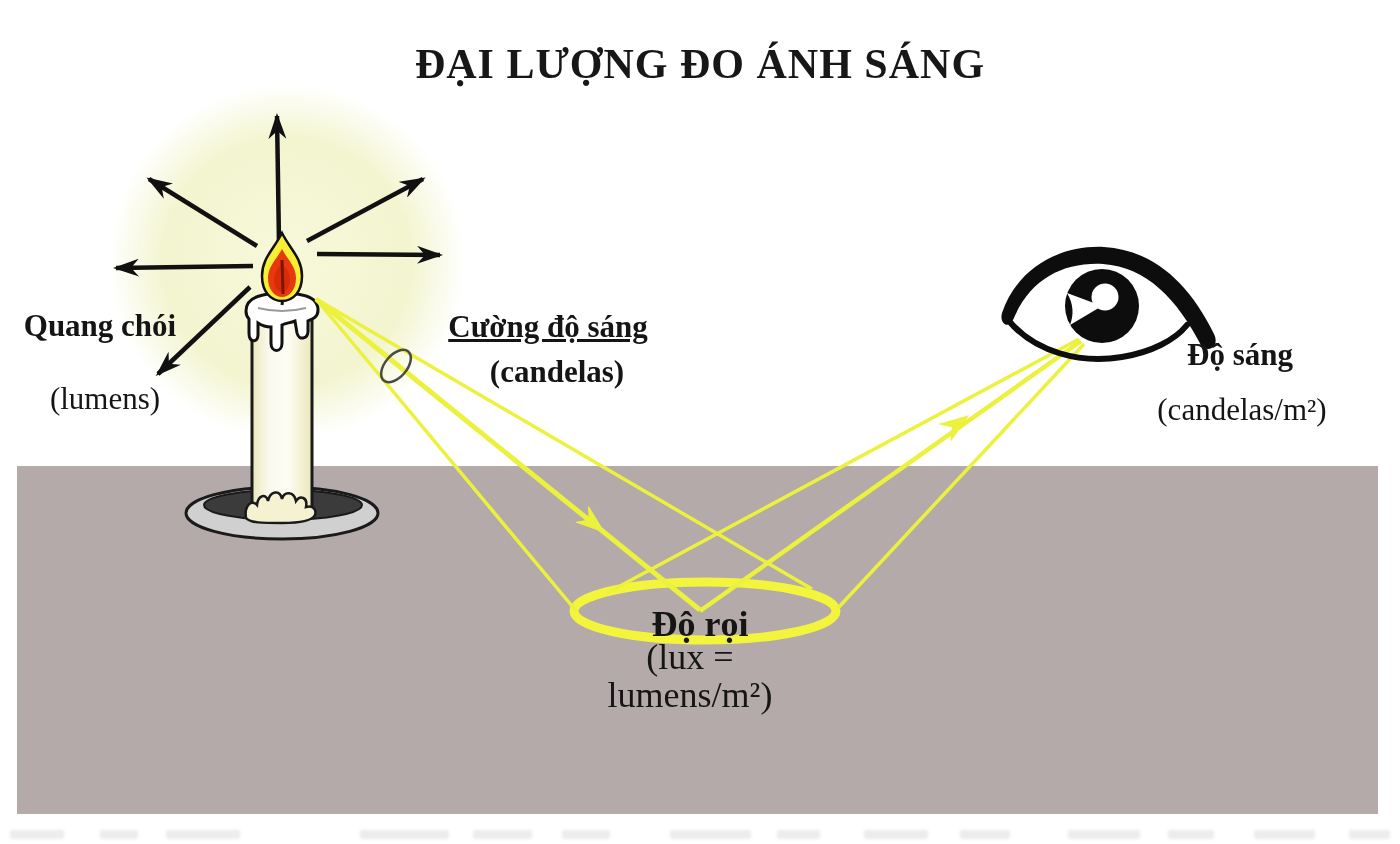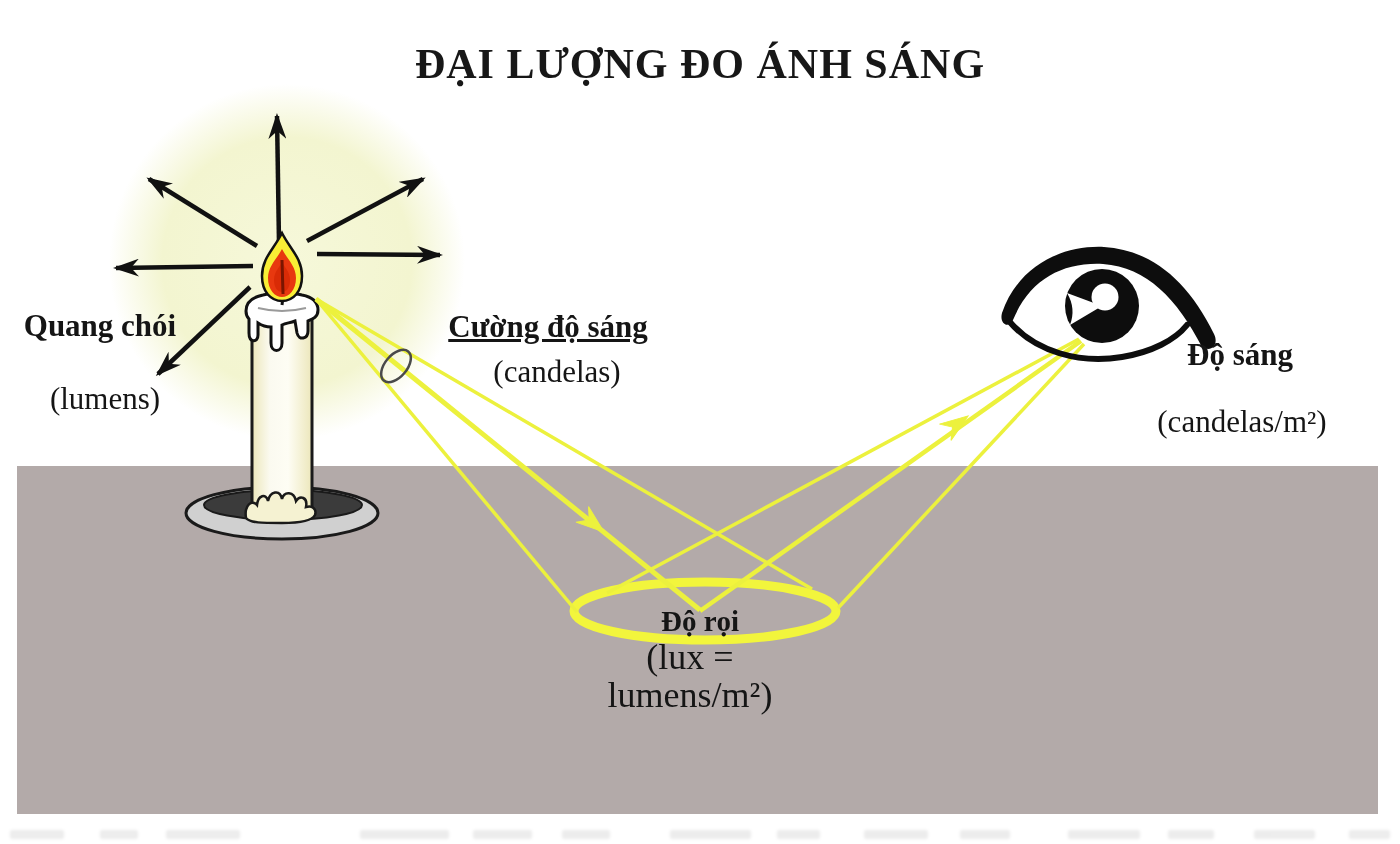--- a/index.html
+++ b/index.html
@@ -10,24 +10,24 @@
   .scene{position:absolute;left:0;top:0;width:1400px;height:844px;display:block;}
   .title{
     position:absolute;left:350px;top:40px;width:700px;text-align:center;
     font-size:42px;font-weight:bold;letter-spacing:1px;color:#171717;
   }
   .lbl{position:absolute;text-align:center;font-size:31px;line-height:1.05;}
   .lbl.bold{font-weight:bold;}
   .lbl-qt-name{left:0px;top:310px;width:200px;}
   .lbl-qt-unit{left:0px;top:383px;width:210px;}
   .lbl-cds-name{left:428px;top:311px;width:240px;text-decoration:underline;}
-  .lbl-cds-unit{left:437px;top:356px;width:240px;}
+  .lbl-cds-unit{left:437px;top:356px;width:240px;font-weight:bold;}
   .lbl-dc-name{left:1140px;top:339px;width:200px;}
-  .lbl-dc-unit{left:1122px;top:406px;width:240px;text-align:center;}
-  .lbl-dr-name{left:600px;top:606px;width:200px;font-size:29px;}
+  .lbl-dc-unit{left:1122px;top:394px;width:240px;text-align:center;}
+  .lbl-dr-name{left:600px;top:606px;width:200px;font-size:36px;}
   .lbl-dr-unit{left:560px;top:639px;width:260px;font-size:36px;}
   .footer-smudge{
     position:absolute;left:10px;top:830px;width:1380px;height:12px;
     display:flex;align-items:flex-start;opacity:0.16;filter:blur(1.5px);
   }
   .footer-smudge span{display:block;height:9px;background:#8d8d8d;border-radius:2px;}
 </style>
 </head>
 <body>
 

